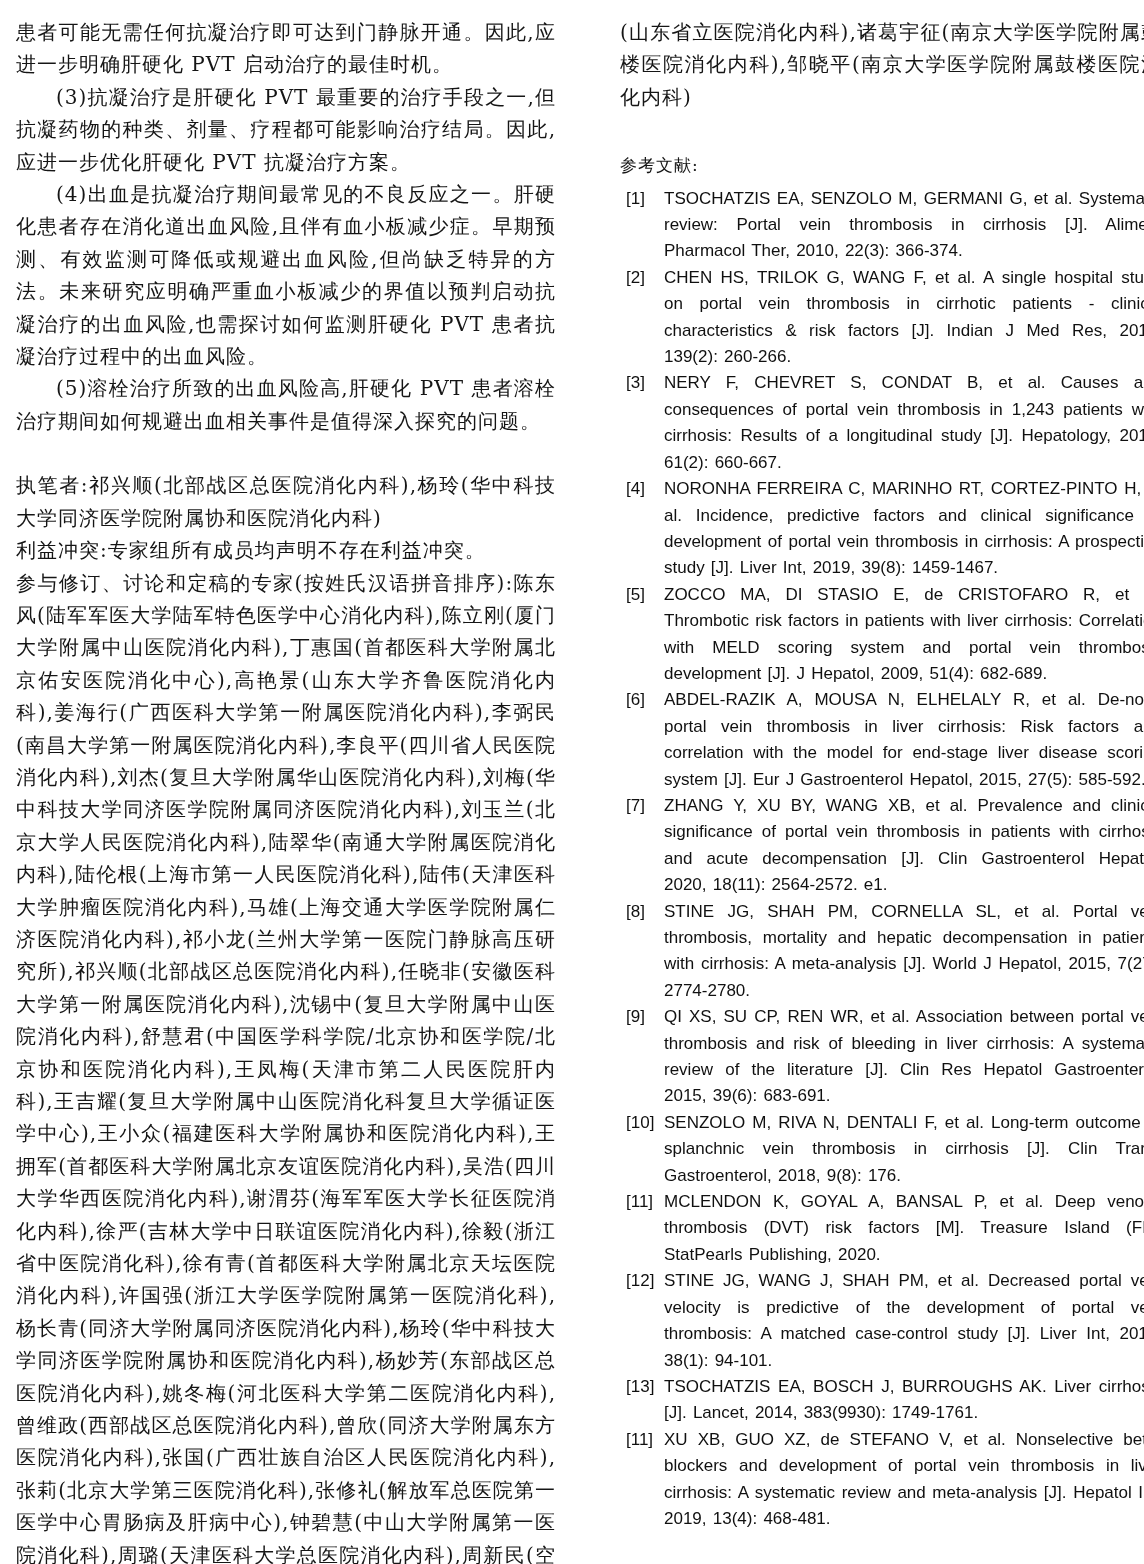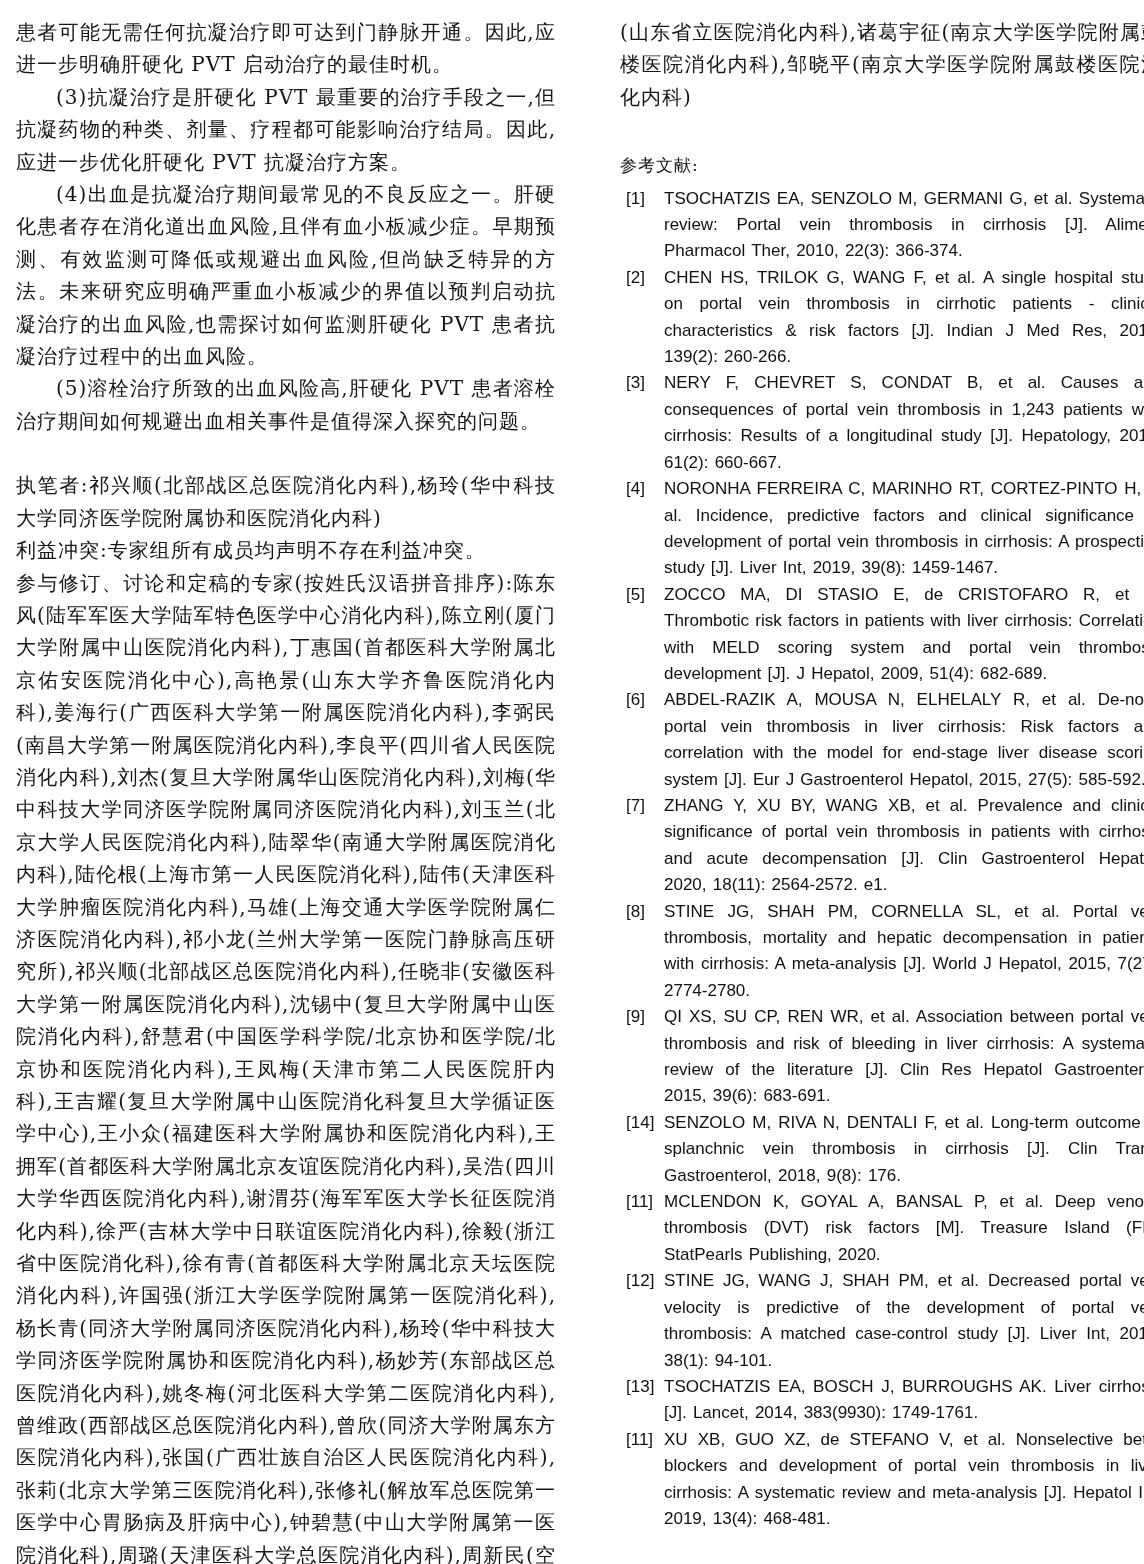--- a/index.html
+++ b/index.html
@@ -116,21 +116,21 @@
       </li>
       <li class="ref-item">
         <span class="ref-num">[8]</span>
         <span class="ref-text">STINE JG, SHAH PM, CORNELLA SL, et al. Portal vein thrombosis, mortality and hepatic decompensation in patients with cirrhosis: A meta-analysis [J]. World J Hepatol, 2015, 7(27): 2774-2780.</span>
       </li>
       <li class="ref-item">
         <span class="ref-num">[9]</span>
         <span class="ref-text">QI XS, SU CP, REN WR, et al. Association between portal vein thrombosis and risk of bleeding in liver cirrhosis: A systematic review of the literature [J]. Clin Res Hepatol Gastroenterol, 2015, 39(6): 683-691.</span>
       </li>
       <li class="ref-item">
-        <span class="ref-num">[14]</span>
+        <span class="ref-num">[10]</span>
         <span class="ref-text">SENZOLO M, RIVA N, DENTALI F, et al. Long-term outcome of splanchnic vein thrombosis in cirrhosis [J]. Clin Transl Gastroenterol, 2018, 9(8): 176.</span>
       </li>
       <li class="ref-item">
         <span class="ref-num">[11]</span>
         <span class="ref-text">MCLENDON K, GOYAL A, BANSAL P, et al. Deep venous thrombosis (DVT) risk factors [M]. Treasure Island (FL): StatPearls Publishing, 2020.</span>
       </li>
       <li class="ref-item">
         <span class="ref-num">[12]</span>
         <span class="ref-text">STINE JG, WANG J, SHAH PM, et al. Decreased portal vein velocity is predictive of the development of portal vein thrombosis: A matched case-control study [J]. Liver Int, 2018, 38(1): 94-101.</span>
       </li>

